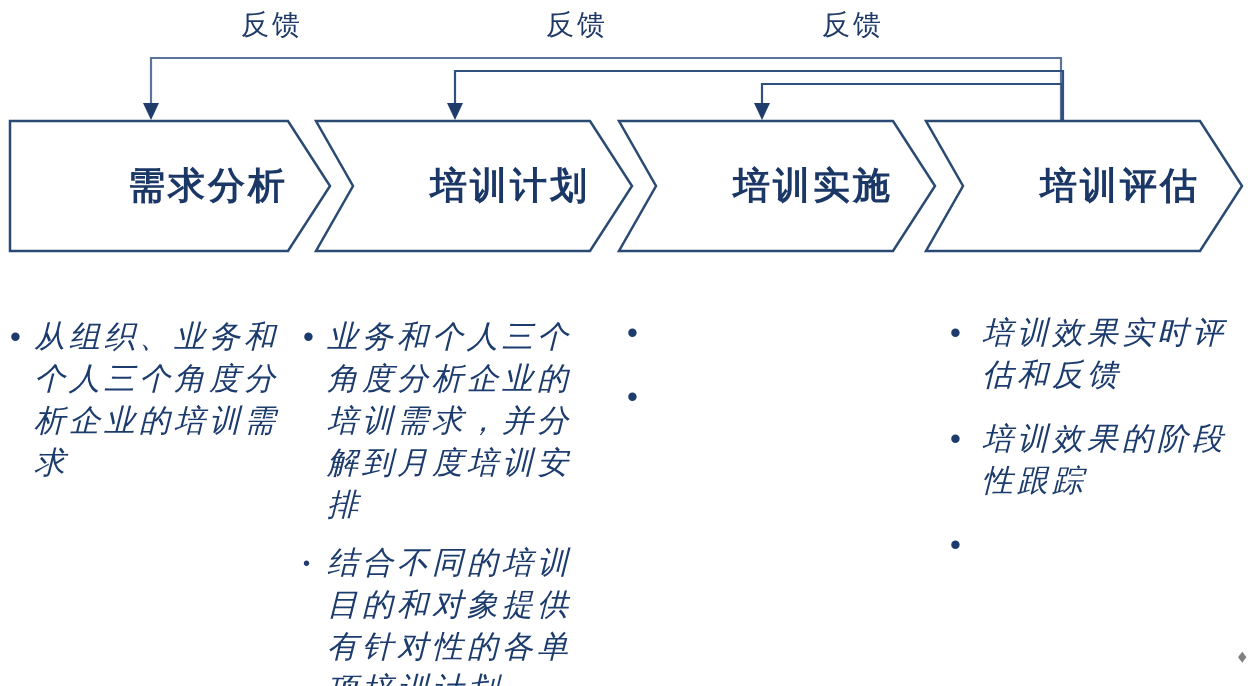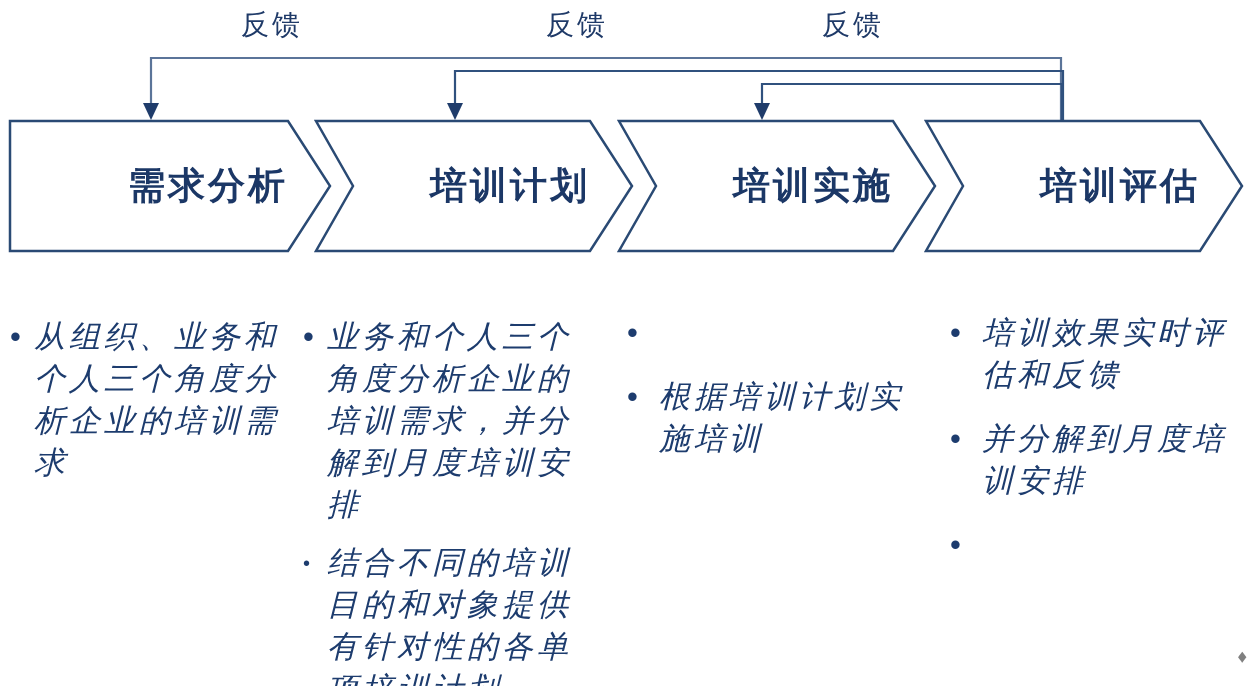--- a/index.html
+++ b/index.html
@@ -84,32 +84,31 @@
       <span class="txt">结合不同的培训目的和对象提供有针对性的各单项培训计划</span>
     </div>
   </div>
 
   <div class="col col3 col-wide-indent">
     <div class="item">
       <span class="bullet">•</span>
     </div>
     <div class="item">
       <span class="bullet">•</span>
-      <span class="txt">根据培训计划实施培训</span>
     </div>
   </div>
 
   <div class="col col4 col-wide-indent">
     <div class="item">
       <span class="bullet">•</span>
       <span class="txt">培训效果实时评估和反馈</span>
     </div>
     <div class="item">
       <span class="bullet">•</span>
-      <span class="txt">并分解到月度培训安排</span>
+      <span class="txt">培训效果的阶段性跟踪</span>
     </div>
     <div class="item">
       <span class="bullet">•</span>
     </div>
   </div>
 
   <span class="corner-mark">◆</span>
 
 </div>
 

